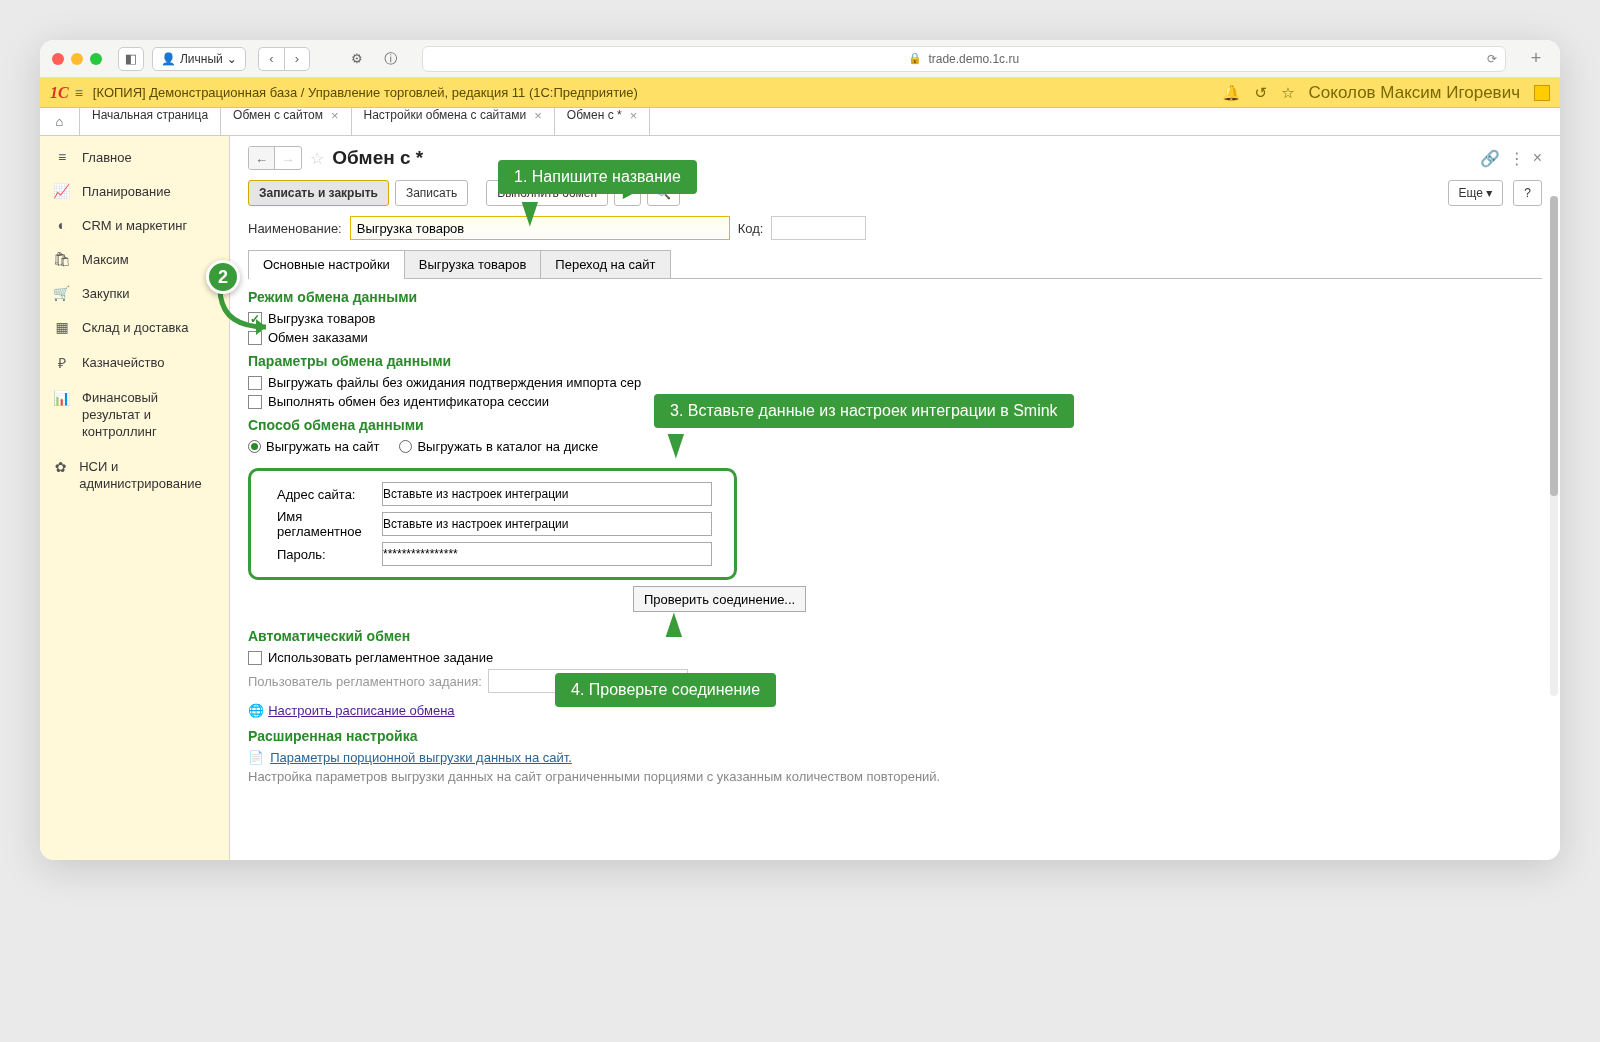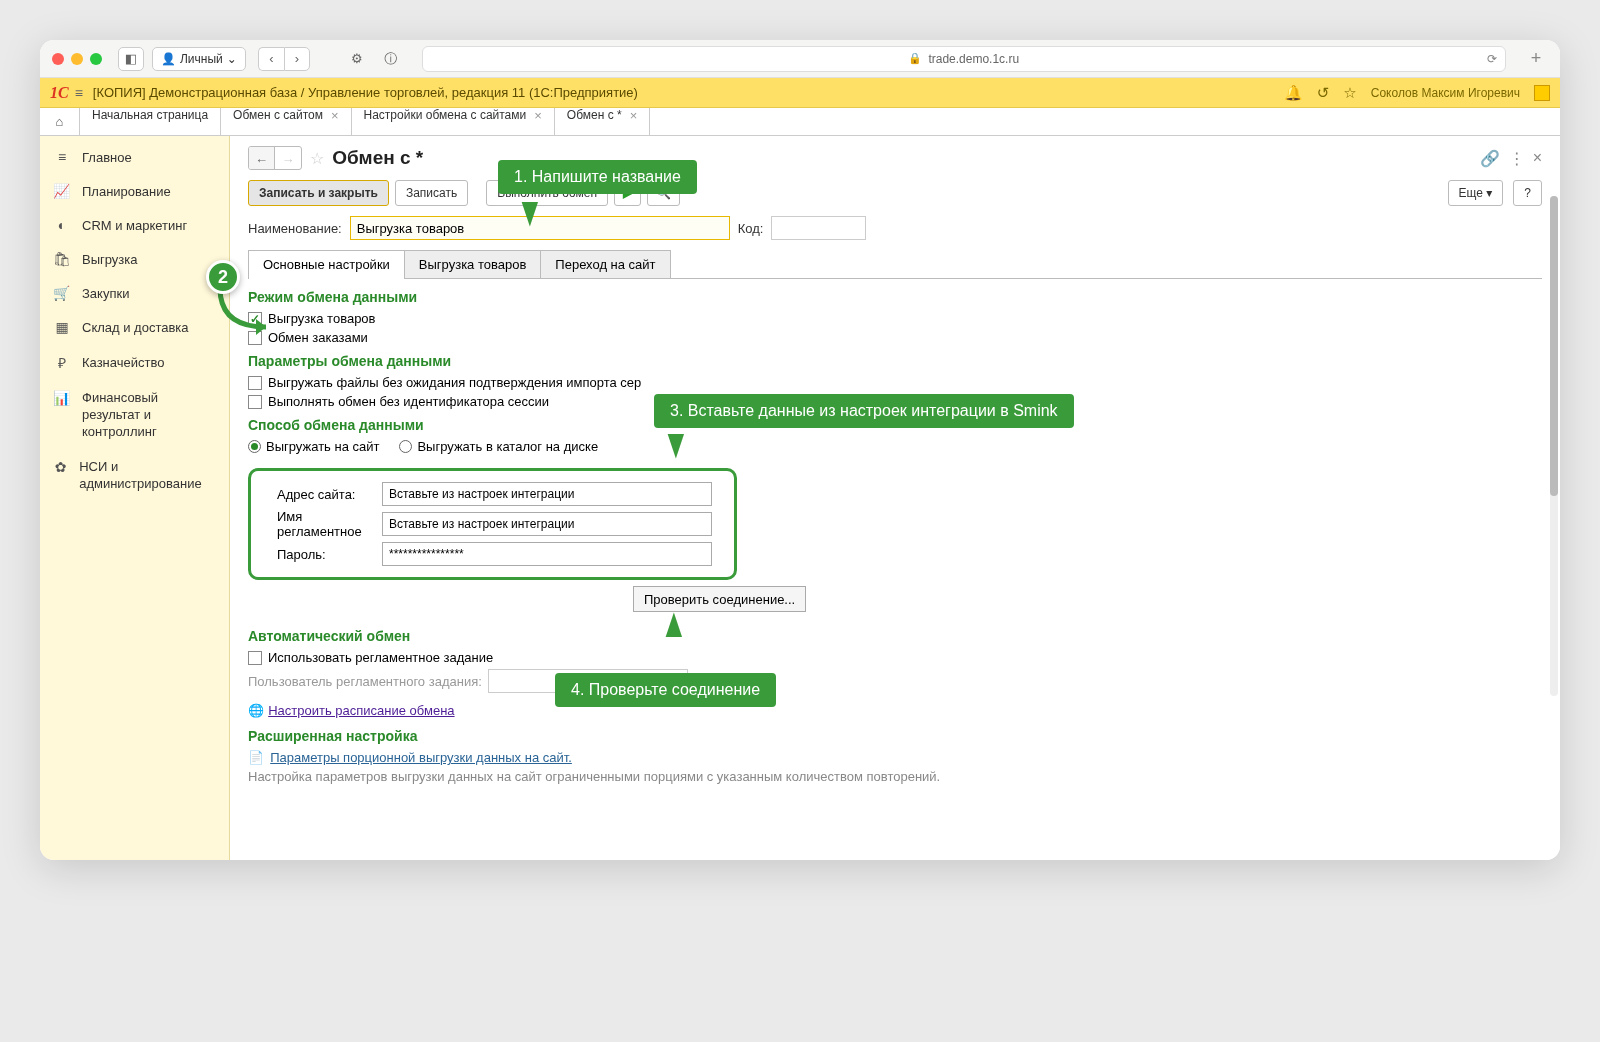--- a/index.html
+++ b/index.html
@@ -25,21 +25,21 @@
 .url-bar .reload { position: absolute; right: 8px; color: #888; }
 .plus-btn { width: 24px; height: 24px; display: flex; align-items: center; justify-content: center; color: #888; font-size: 18px; }
 
 
 .header-1c { height: 30px; background: #ffe066; display: flex; align-items: center; padding: 0 10px; border-bottom: 1px solid #e6c94c; }
 .logo-1c { color: #dd3322; font-weight: bold; font-size: 16px; margin-right: 6px; font-family: Georgia, serif; font-style: italic;}
 .hamburger { color: #666; margin-right: 10px; font-size: 14px; }
 .header-title { color: #5a4a00; font-size: 13px; flex: 1; }
 .header-right { display: flex; align-items: center; gap: 14px; color: #7a6800; }
 .header-right .hicon { font-size: 15px; }
-.user-name { font-size: 12px; }
+.user-name { font-size: 17px; }
 .yellow-square { width: 16px; height: 16px; background: #ffcc00; border: 1px solid #cc9900; }
 
 
 .tabs-bar { height: 28px; background: #fff; display: flex; align-items: stretch; border-bottom: 1px solid #ccc; }
 .home-tab { width: 40px; display: flex; align-items: center; justify-content: center; border-right: 1px solid #ccc; color: #555; }
 .tab { padding: 0 12px; display: flex; align-items: flex-start; gap: 8px; border-right: 1px solid #ccc; font-size: 12px; color: #333; background: #fff; }
 .tab.home { border-right: 1px solid #ccc; }
 .tab.active { background: #fff; }
 .tab .x { color: #999; font-size: 13px; }
 
@@ -91,21 +91,21 @@
 .check-row { display: flex; align-items: center; gap: 6px; margin: 4px 0; font-size: 13px; }
 .check { width: 14px; height: 14px; border: 1px solid #888; display: inline-flex; align-items: center; justify-content: center; background: #fff;}
 .check.checked::after { content: '✓'; color: #2a8a2a; font-size: 12px; font-weight: bold; }
 .radio { width: 13px; height: 13px; border: 1px solid #666; border-radius: 50%; display: inline-flex; align-items: center; justify-content: center; background: #fff;}
 .radio.checked::after { content: ''; width: 7px; height: 7px; background: #2a8a2a; border-radius: 50%; }
 .radio-row { display: flex; gap: 20px; margin: 4px 0 10px; font-size: 13px;}
 .radio-opt { display: flex; align-items: center; gap: 5px;}
 
 .form-row { display: flex; align-items: center; margin: 4px 0; }
 .form-row label { width: 115px; font-size: 13px; }
-.form-row input { width: 330px; height: 24px; border: 1px solid #aaa; padding: 0 6px; font-size: 12px; }
+.form-row input { width: 330px; height: 24px; border: 1px solid #aaa; padding: 0 0; font-size: 12px; }
 .form-row input.plain { border: 1px solid #ccc; }
 
 .conn-group { border: 3px solid #3a9b3a; border-radius: 10px; padding: 8px 6px 8px 0; margin: 4px 0 6px; display: inline-block; }
 .conn-group .form-row { margin: 3px 16px;}
 .conn-group .form-row label { padding-left: 10px;}
 
 .check-conn-btn { margin-left: 385px; height: 26px; padding: 0 10px; border: 1px solid #aaa; background: #f5f5f5; font-size: 13px; }
 
 .muted-label { color: #999; font-size: 13px; }
 .schedule-link { color: #4c1d95; text-decoration: underline; font-size: 13px; }
@@ -212,21 +212,21 @@
       <div class="nav-item">
             <span class="nicon">📈</span>
             <span class="label">Планирование</span>
           </div>
       <div class="nav-item">
             <span class="nicon">◐</span>
             <span class="label">CRM и маркетинг</span>
           </div>
       <div class="nav-item">
             <span class="nicon">🛍</span>
-            <span class="label">Выгрузка</span>
+            <span class="label">Максим</span>
           </div>
       <div class="nav-item">
             <span class="nicon">🛒</span>
             <span class="label">Закупки</span>
           </div>
       <div class="nav-item">
             <span class="nicon">▦</span>
             <span class="label">Склад и доставка</span>
           </div>
       <div class="nav-item">

